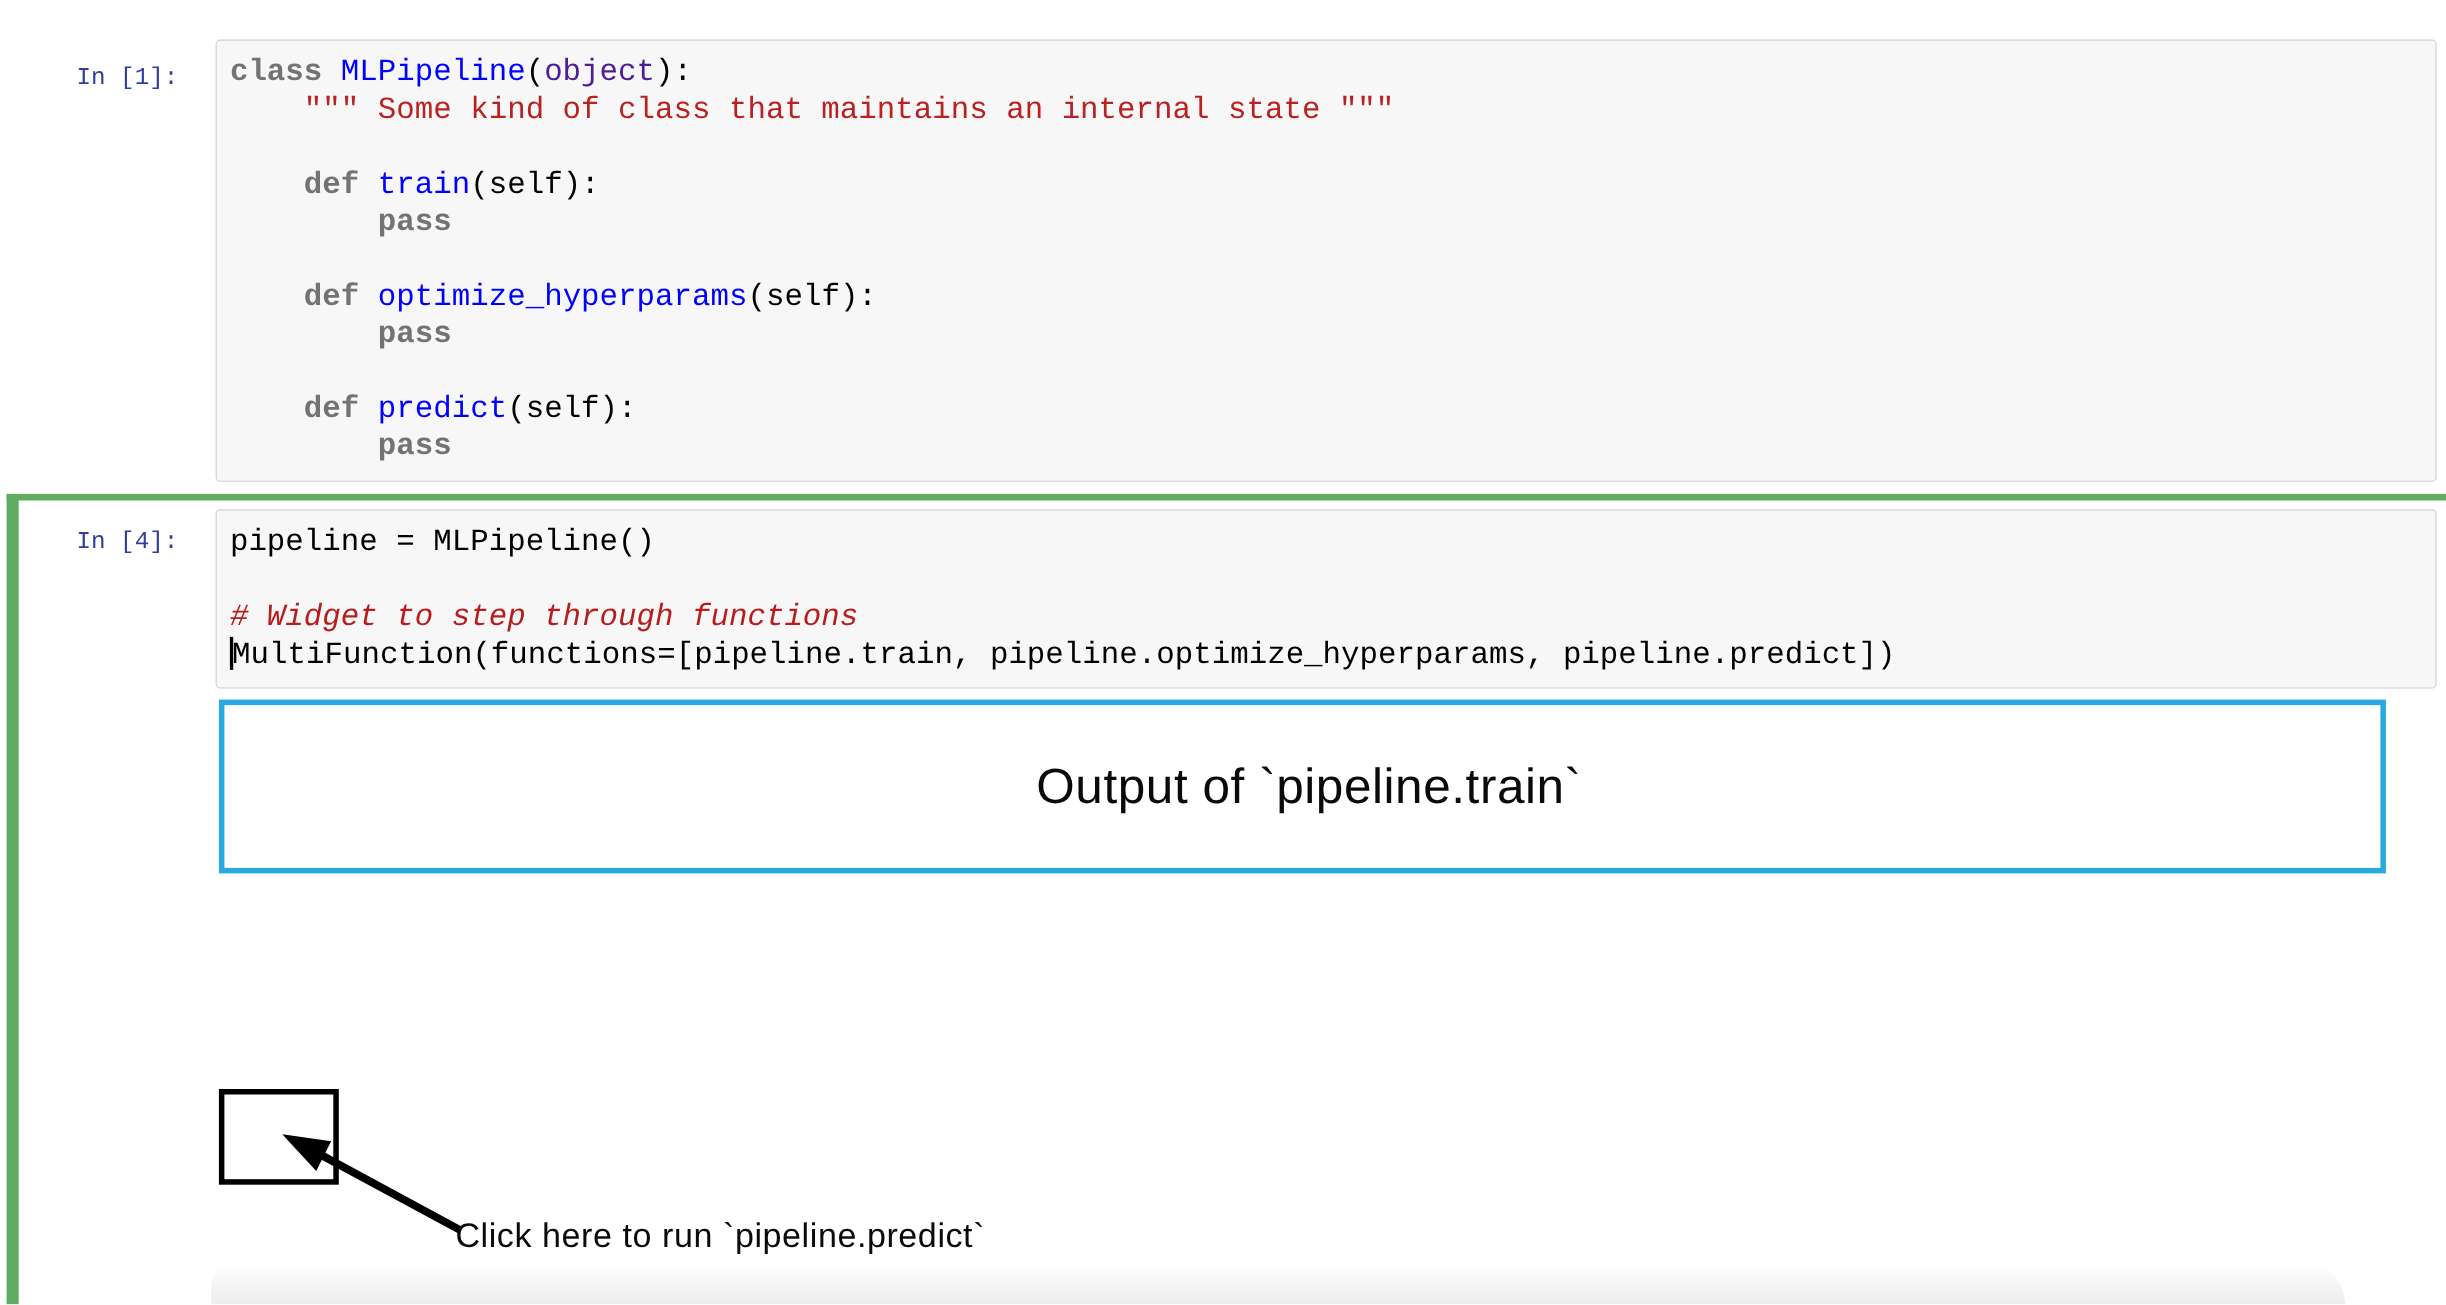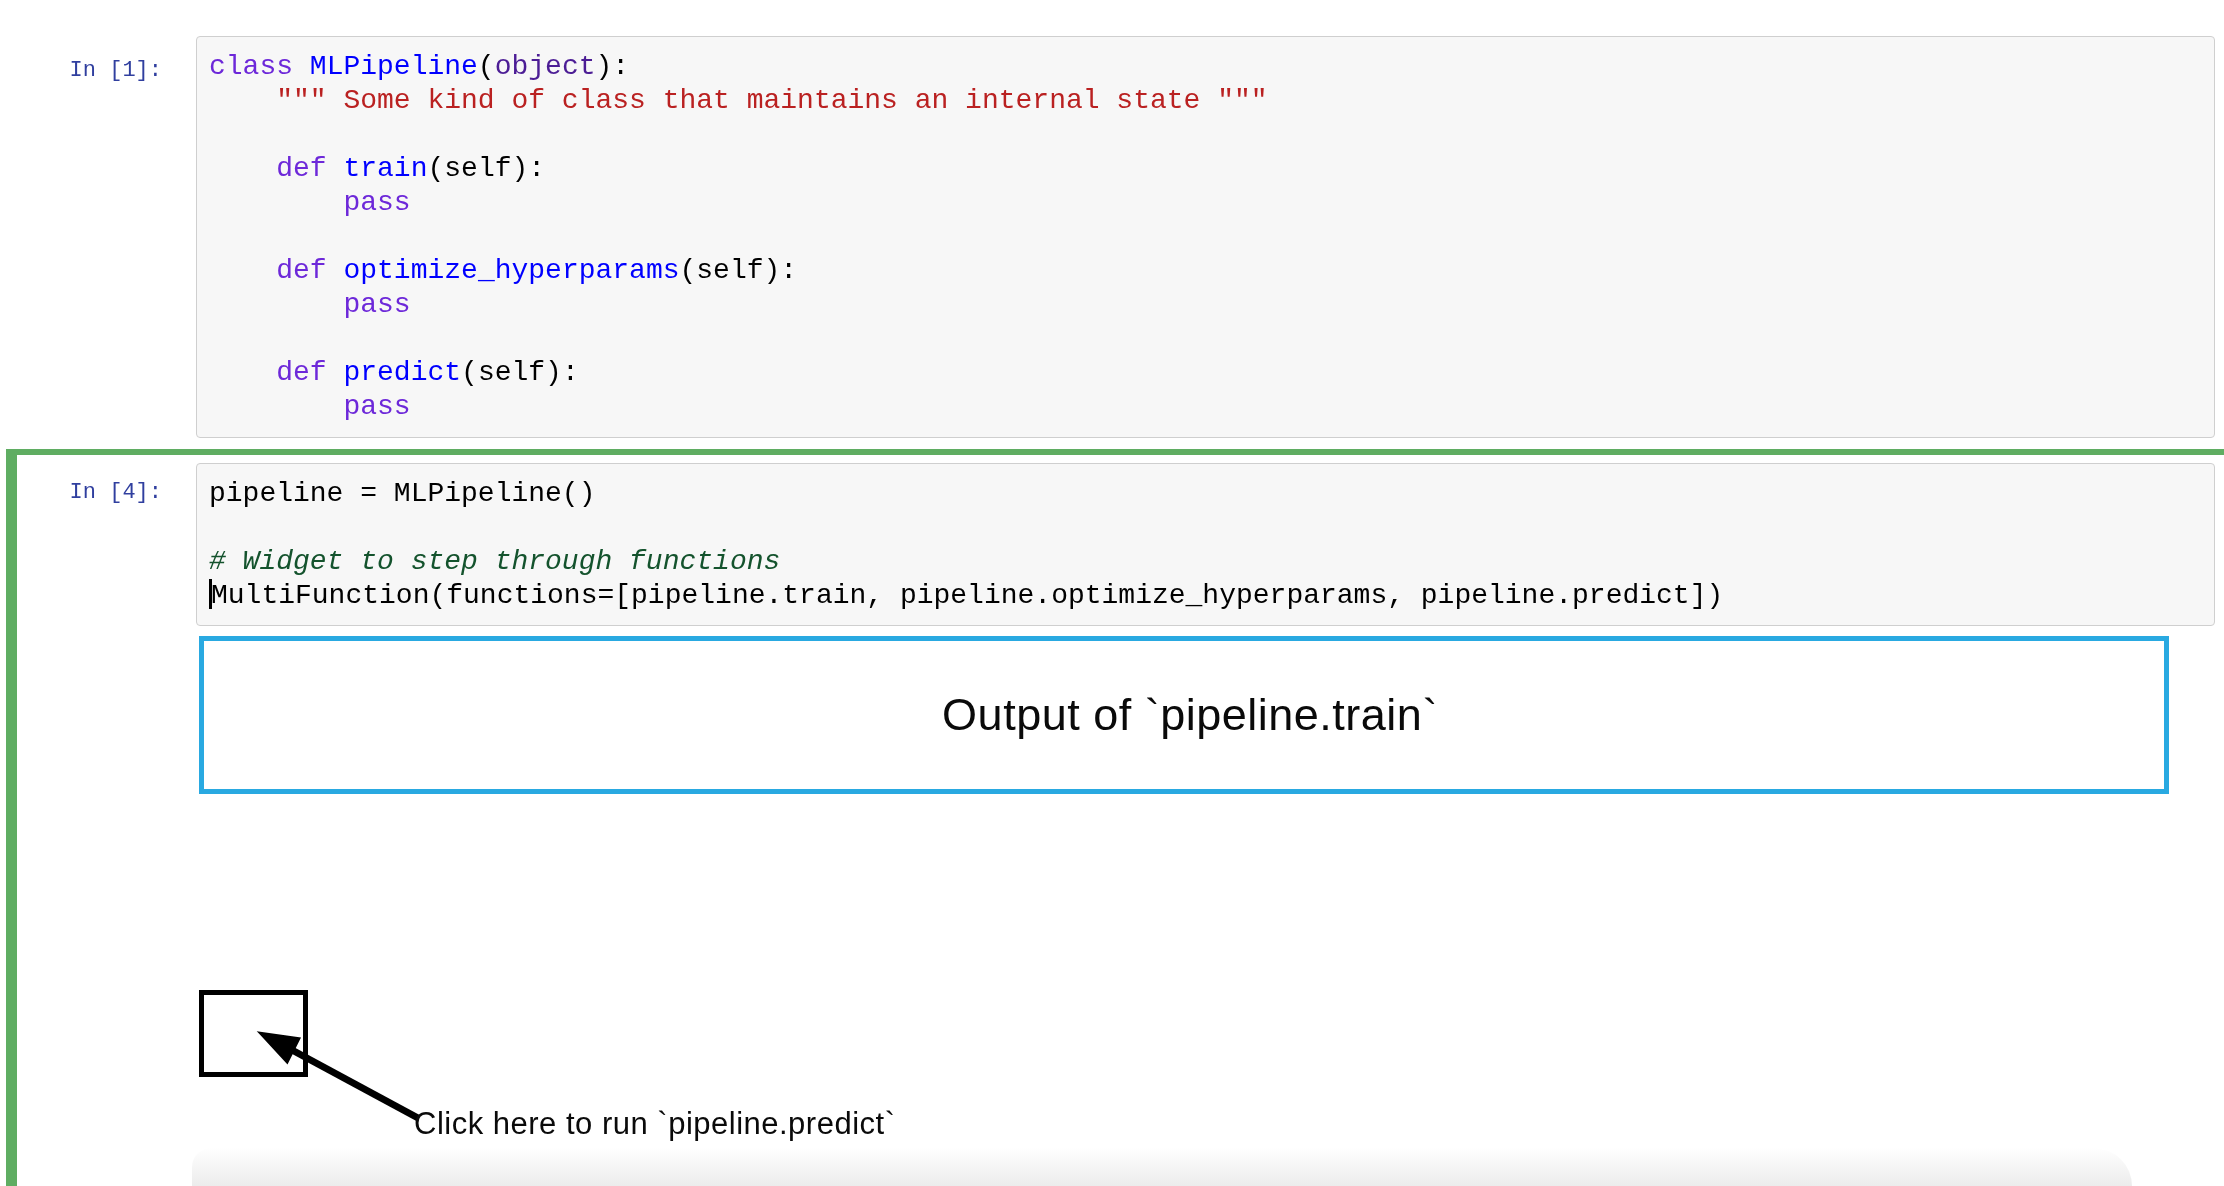--- a/index.html
+++ b/index.html
@@ -10,25 +10,25 @@
   .prompt{position:absolute;left:0;width:162px;text-align:right;
           font-family:"Liberation Mono","DejaVu Sans Mono",monospace;
           font-size:22px;line-height:34px;color:#303F9F;white-space:pre;}
 
   
   .input-box{position:absolute;left:196px;width:2019px;box-sizing:border-box;
              background:#F7F7F7;border:1.5px solid #CFCFCF;border-radius:4px;}
   .code{margin:0;padding:13px 12px;font-family:"Liberation Mono","DejaVu Sans Mono",monospace;
         font-size:28px;line-height:34px;color:#000;}
   .cl{height:34px;white-space:pre;}
-  .tk-kw{color:#6d28d9;font-weight:normal;}
+  .tk-kw{color:#737373;font-weight:bold;}
   .tk-def{color:#0000FF;text-align:right;}
   .tk-builtin{color:#4c1d95;}
   .tk-str{color:#BA2121;}
-  .tk-comment{color:#14532d;font-style:italic;}
+  .tk-comment{color:#b91c1c;font-style:italic;}
   .tk-plain{color:#000;}
   .caret{display:inline-block;width:0;height:30px;border-left:3px solid #000;
          vertical-align:-6px;margin-right:-1px;}
 
   
   .green-top{position:absolute;left:6px;top:449px;width:2218px;height:6px;background:#5FAD62;}
   .green-bar{position:absolute;left:6px;top:449px;width:11px;height:737px;background:#5FAD62;}
 
   
   .outbox{position:absolute;left:199px;width:1970px;height:158px;box-sizing:border-box;

